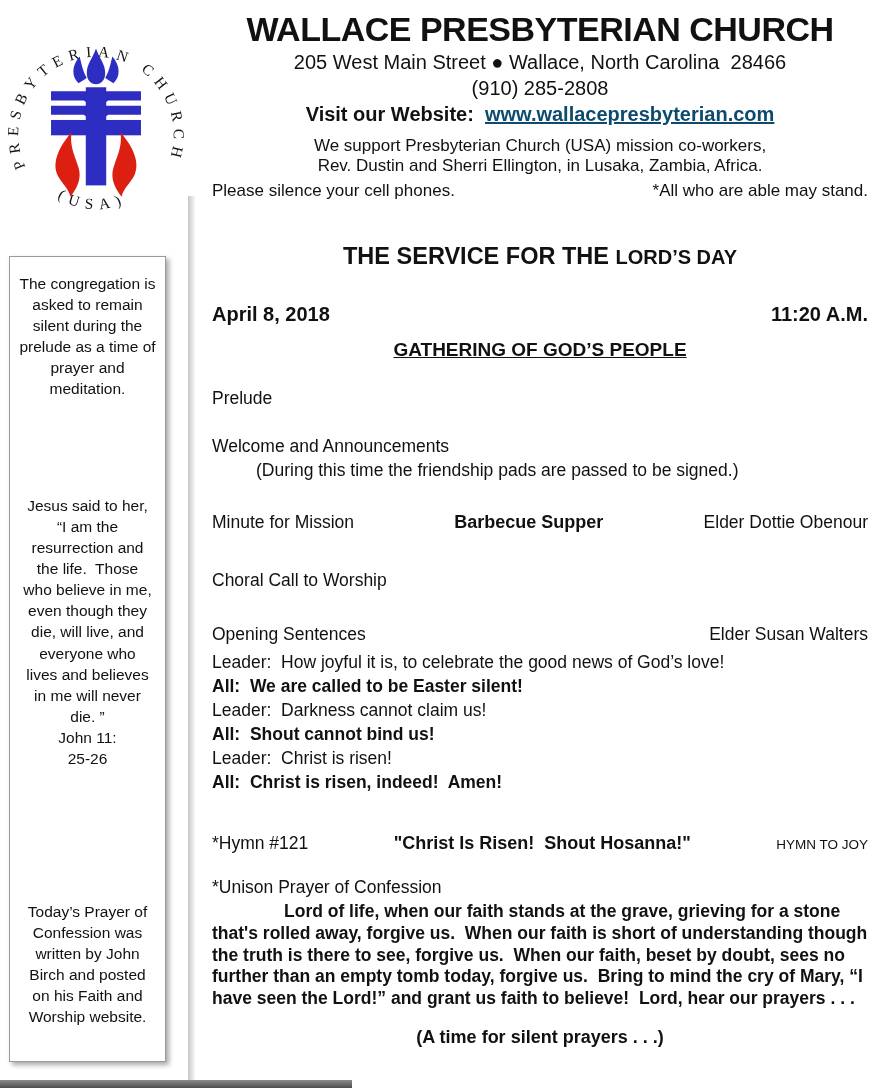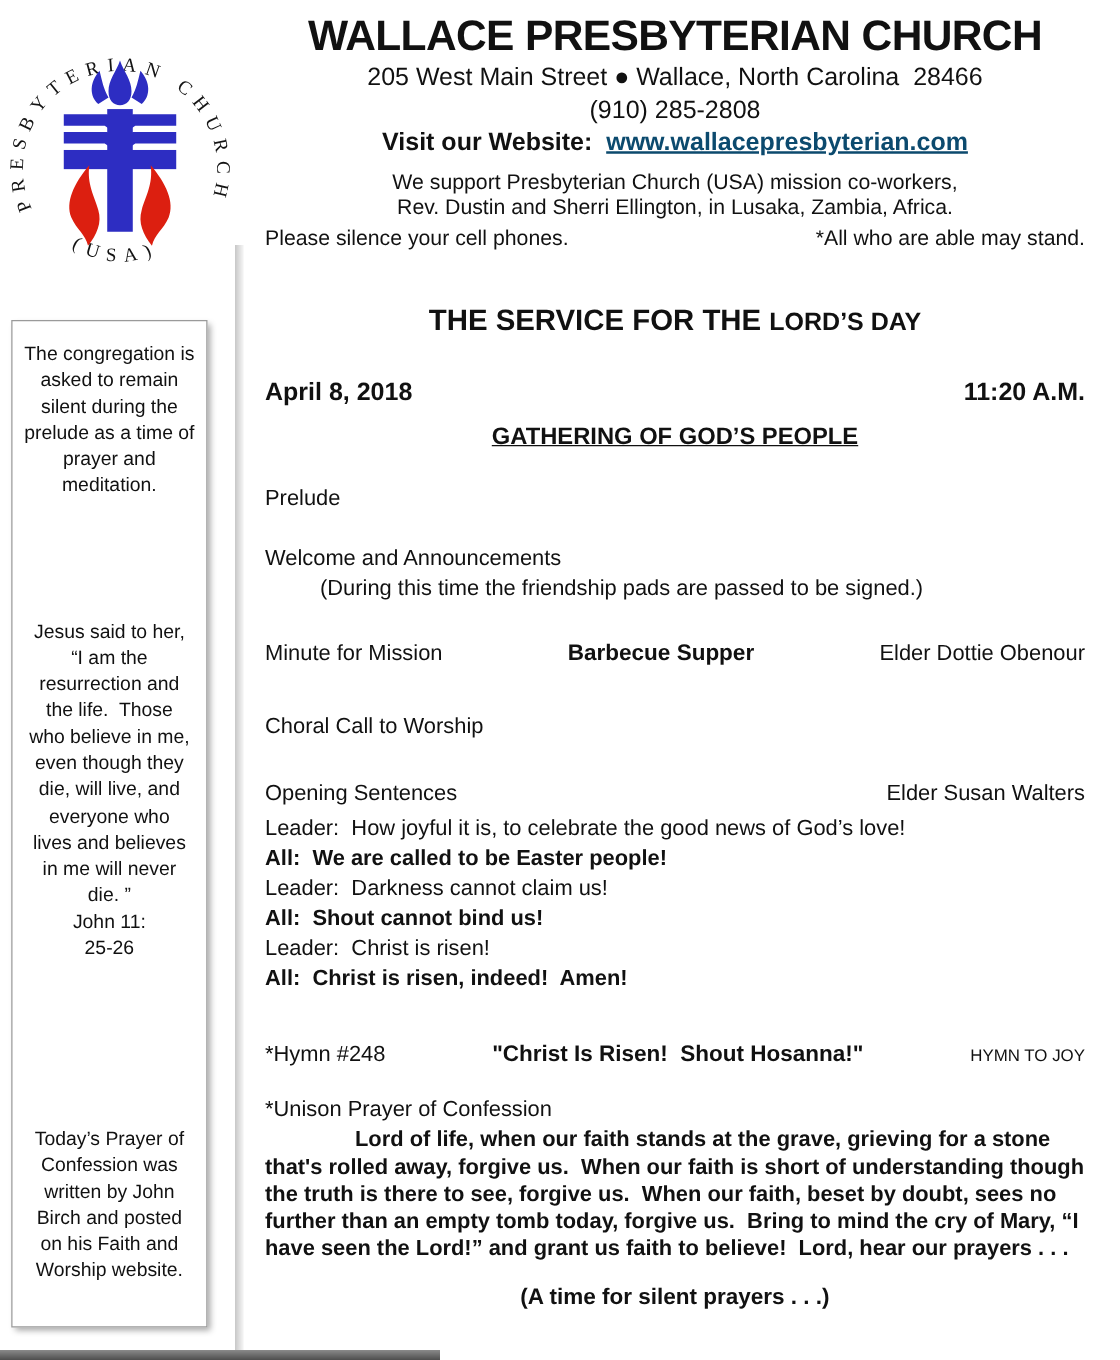--- a/index.html
+++ b/index.html
@@ -166,29 +166,29 @@
 
   <div class="svc choral">Choral Call to Worship</div>
 
   <div class="row svc opening-row">
     <span>Opening Sentences</span>
     <span>Elder Susan Walters</span>
   </div>
 
   <div class="svc resp">
     <div class="pw">Leader:  How joyful it is, to celebrate the good news of God’s love!</div>
-    <div class="pw b">All:  We are called to be Easter people!</div>
+    <div class="pw b">All:  We are called to be Easter silent!</div>
     <div class="pw">Leader:  Darkness cannot claim us!</div>
     <div class="pw b">All:  Shout cannot bind us!</div>
     <div class="pw">Leader:  Christ is risen!</div>
     <div class="pw b">All:  Christ is risen, indeed!  Amen!</div>
   </div>
 
   <div class="row svc hymn-row">
-    <span>*Hymn #248</span>
+    <span>*Hymn #121</span>
     <span class="hymn-title pw">"Christ Is Risen!  Shout Hosanna!"</span>
     <span class="hymn-tune">HYMN TO JOY</span>
   </div>
 
   <div class="svc unison">*Unison Prayer of Confession</div>
   <div class="confession pw">Lord of life, when our faith stands at the grave, grieving for a stone that's rolled away, forgive us.  When our faith is short of understanding though the truth is there to see, forgive us.  When our faith, beset by doubt, sees no further than an empty tomb today, forgive us.  Bring to mind the cry of Mary, “I have seen the Lord!” and grant us faith to believe!  Lord, hear our prayers . . .</div>
 
   <div class="silent pw">(A time for silent prayers . . .)</div>
 </div>
 

